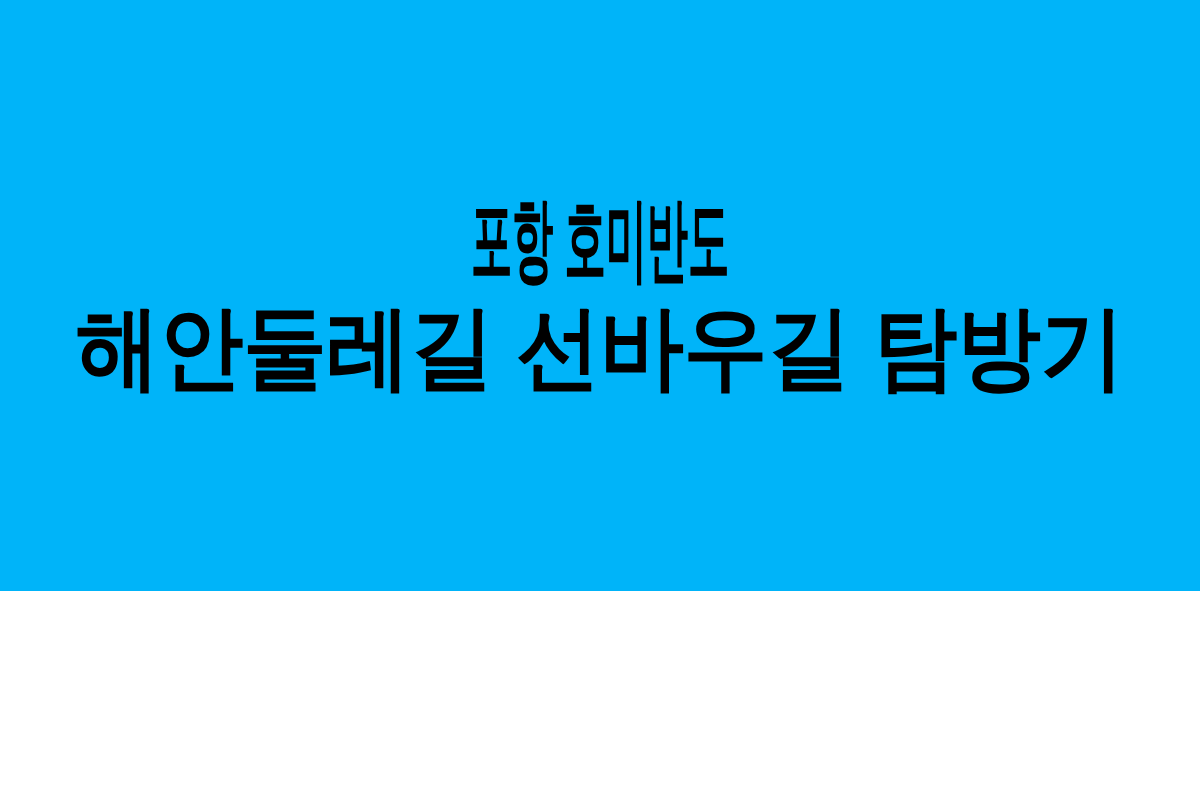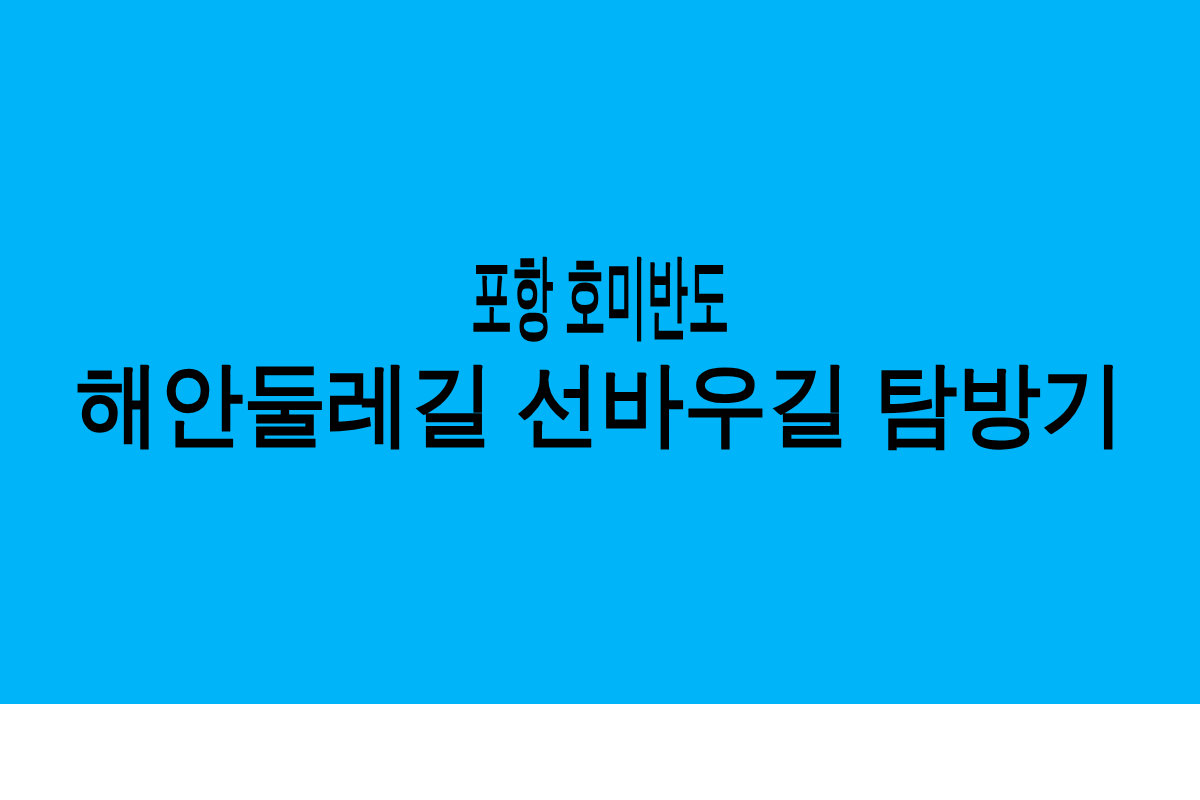--- a/index.html
+++ b/index.html
@@ -11,21 +11,21 @@
   body {
     width: 1200px;
     height: 800px;
     overflow: hidden;
     font-family: "Liberation Sans", "DejaVu Sans", sans-serif;
   }
 
   .banner {
     position: relative;
     width: 1200px;
-    height: 704px;
+    height: 591px;
     box-sizing: border-box;
     background: #00b4f9;
     display: flex;
     flex-direction: column;
     align-items: flex-end;
     justify-content: center;
     user-select: none;
   }
 
   .title-block {

